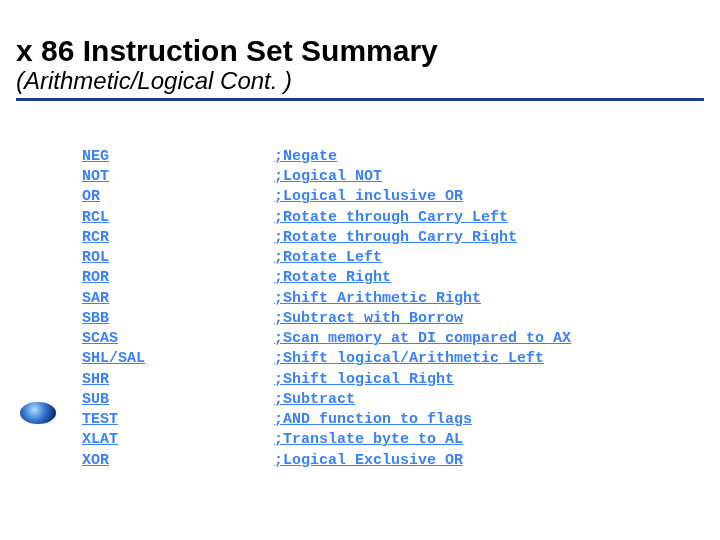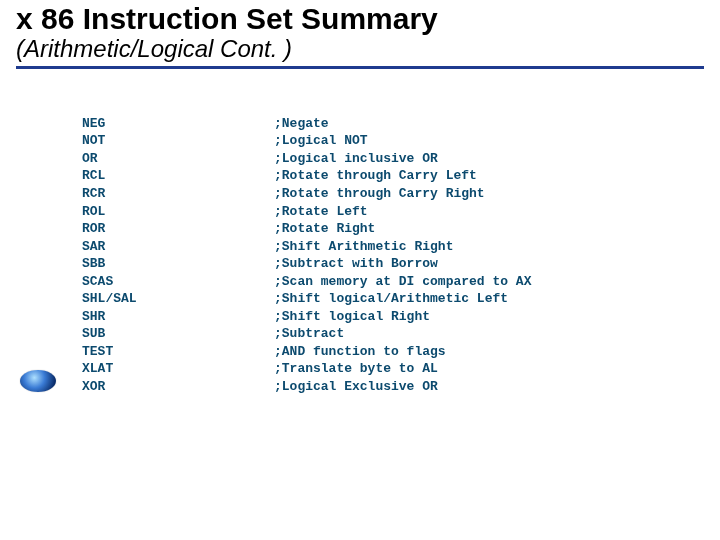--- a/index.html
+++ b/index.html
@@ -9,20 +9,21 @@
     height: 540px;
     background: #ffffff;
     font-family: Arial, Helvetica, sans-serif;
     overflow: hidden;
   }
   .slide {
     position: relative;
     width: 720px;
     height: 416px;
     box-sizing: border-box;
+    margin-top: 32px;
   }
   .title-block {
     padding: 2px 0 0 16px;
   }
   .title {
     font-size: 30px;
     font-weight: bold;
     color: #000;
     margin: 0;
     line-height: 1.1;
@@ -41,25 +42,26 @@
   }
   .rule {
     height: 3px;
     background: #1f3b8f;
     width: 688px;
   }
   .code-block {
     margin-top: 46px;
     margin-left: 82px;
     font-family: "Courier New", Courier, monospace;
-    font-size: 13px;
+    font-size: 15px;
     font-weight: bold;
     line-height: 1.35;
-    color: #0c4a6e;
+    color: #3b82f6;
     white-space: pre;
+    text-decoration: underline;
   }
   .row {
     display: flex;
   }
   .mnemonic {
     width: 192px;
     display: inline-block;
   }
   .desc {
     display: inline-block;

